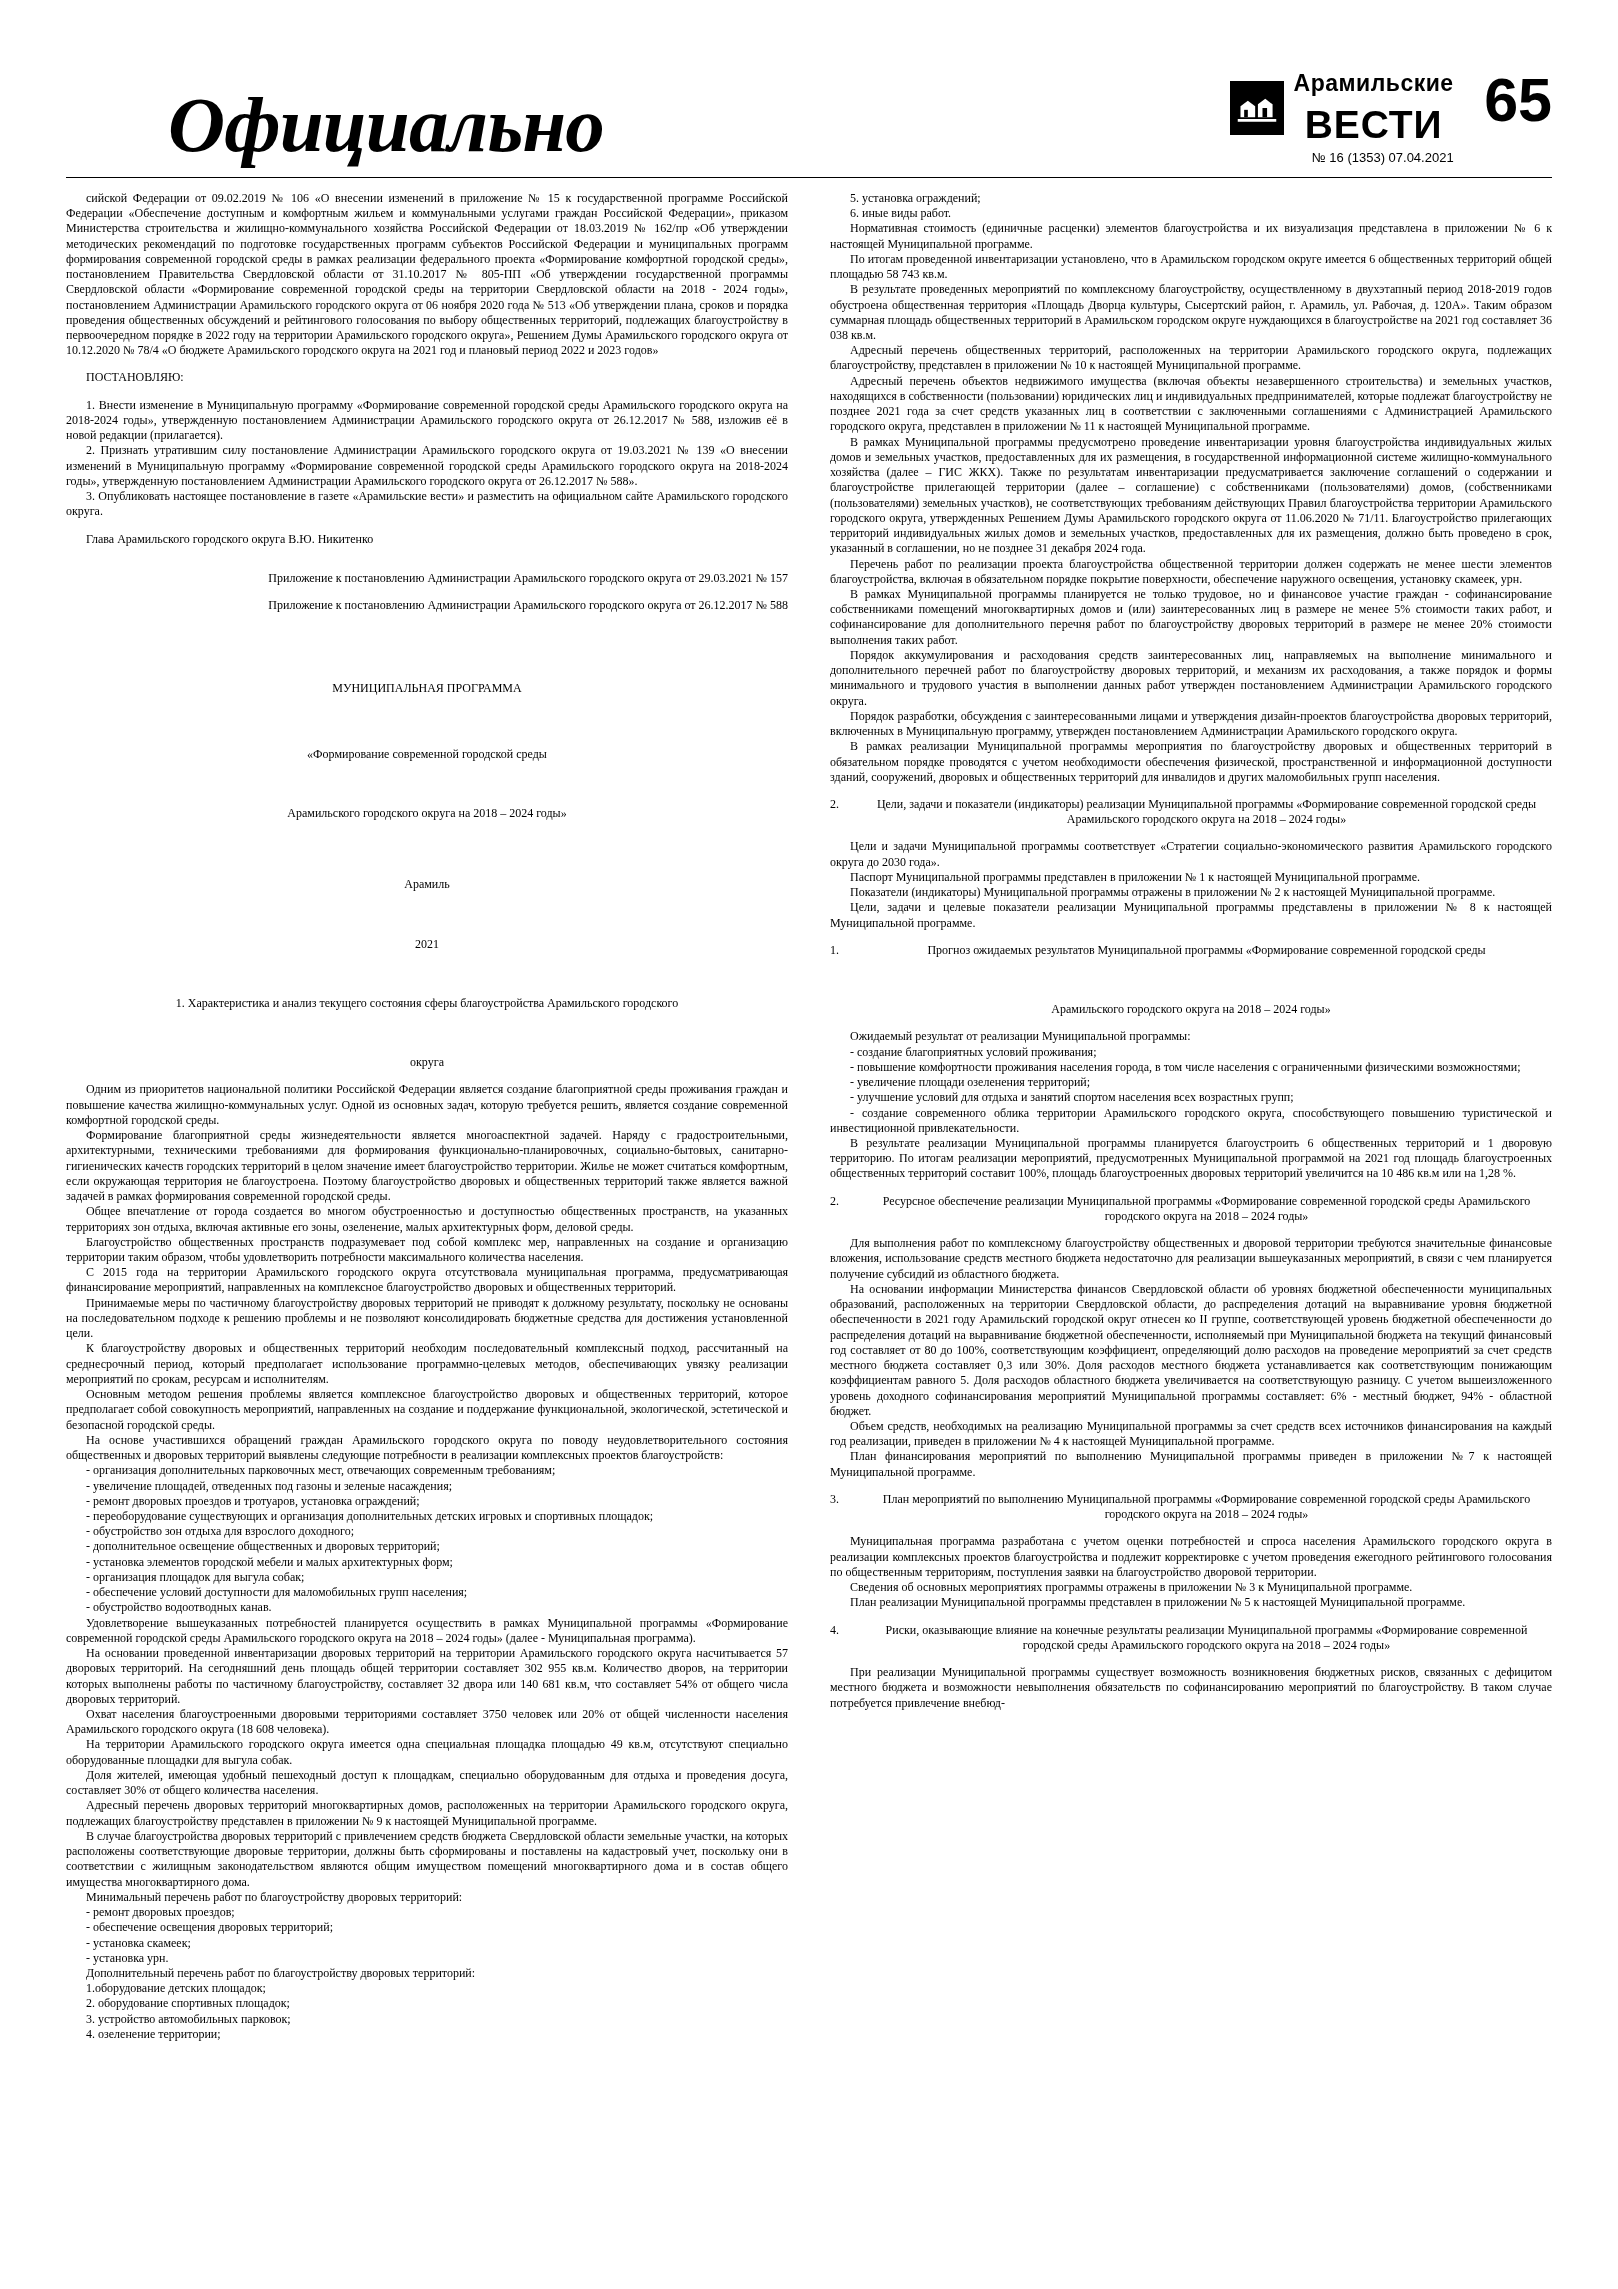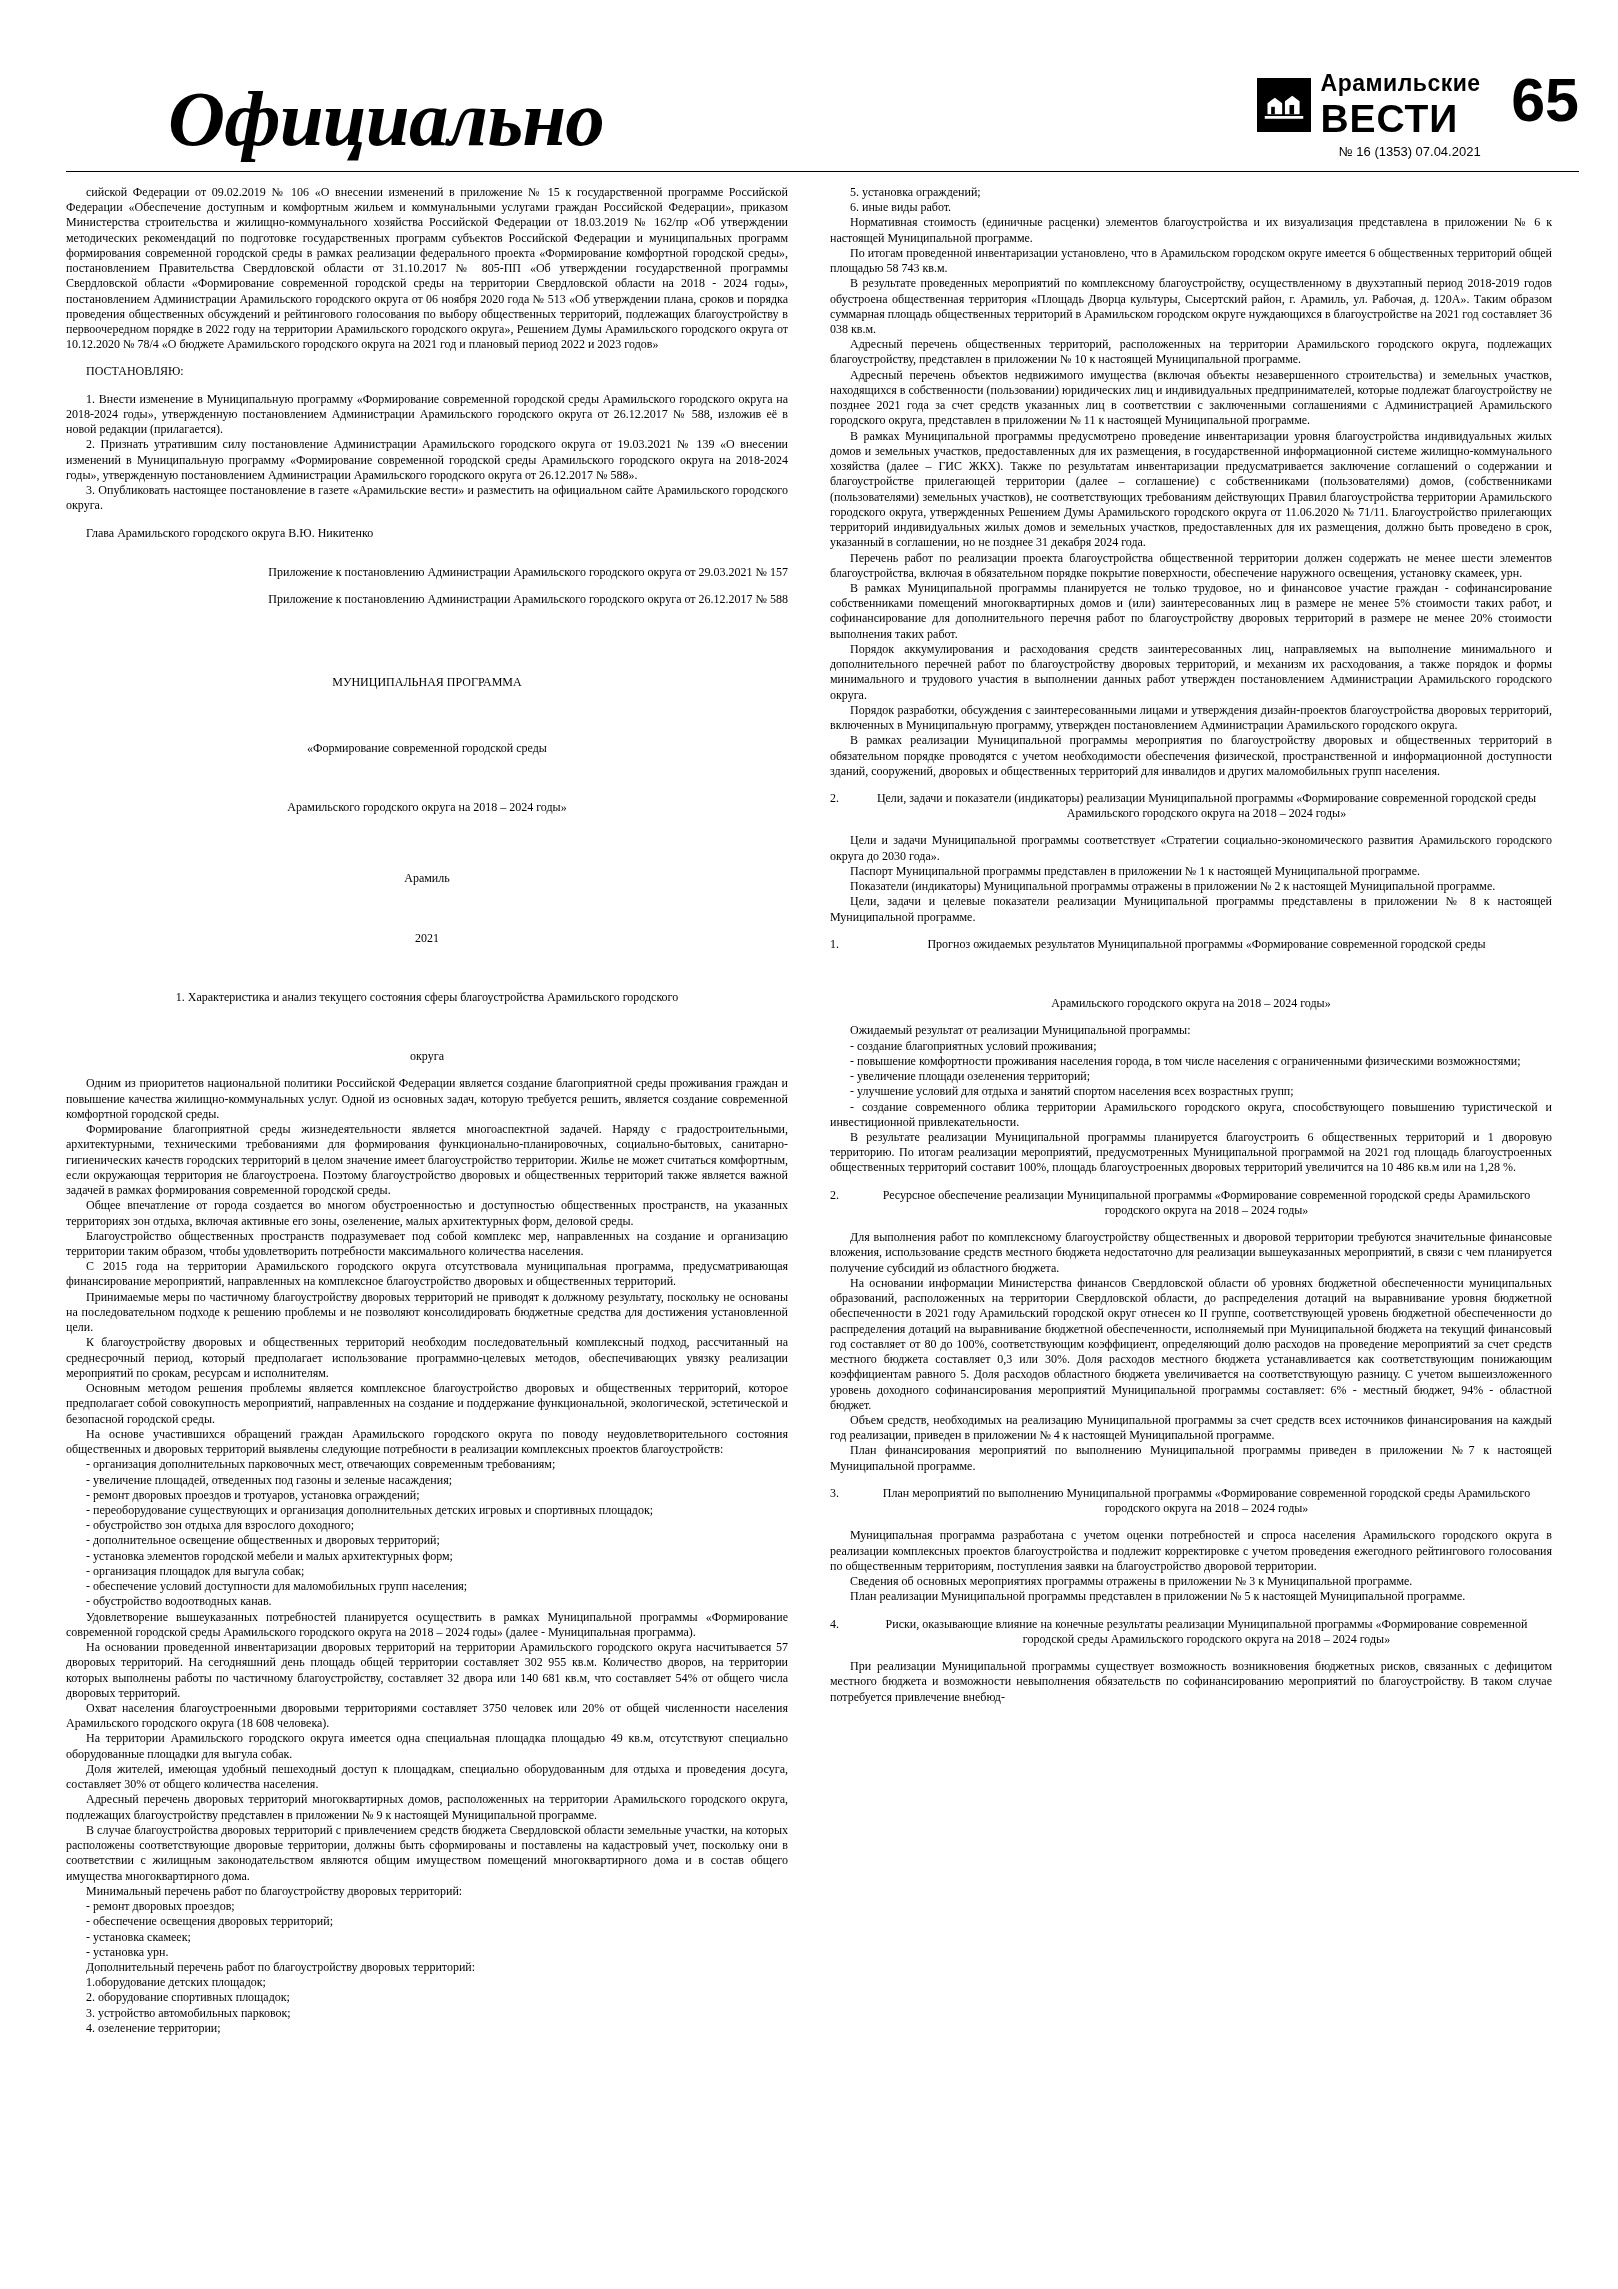--- a/index.html
+++ b/index.html
@@ -11,21 +11,21 @@
     width: 1619px;
     height: 2290px;
     font-family: "Liberation Serif", serif;
     color: #000;
     position: relative;
   }
   .page {
     width: 1619px;
     height: 2126px;
     box-sizing: border-box;
-    padding: 55px 40px 37px 66px;
+    padding: 55px 67px 37px 66px;
     position: relative;
   }
   
   .masthead {
     display: flex;
     align-items: flex-end;
     justify-content: space-between;
     padding: 16.6px 0 7.4px 0;
   }
   .masthead-title {
@@ -68,21 +68,22 @@
     font-family: "Liberation Sans", sans-serif;
     font-weight: bold;
     font-size: 23px;
     letter-spacing: 0.5px;
   }
   .brand-line2 {
     font-family: "Liberation Sans", sans-serif;
     font-weight: bold;
     font-size: 39px;
     letter-spacing: 0.9px;
-    margin-top: 4px;
+    margin-top: 10px;
+    text-align: center;
   }
   .issue-line {
     font-family: Liberation Sans, sans-serif;
     font-size: 13px;
     text-align: right;
     margin-top: 7.4px;
   }
   .page-number {
     font-family: "Liberation Sans", sans-serif;
     font-weight: bold;

